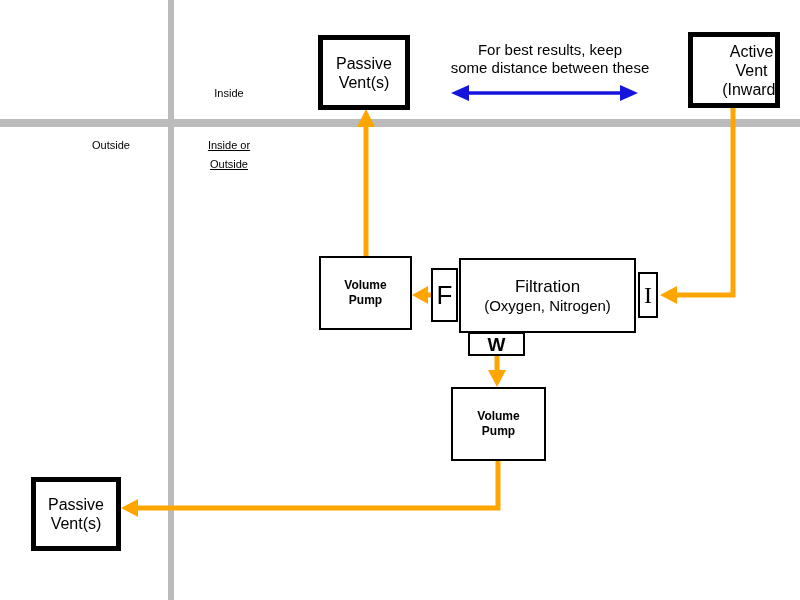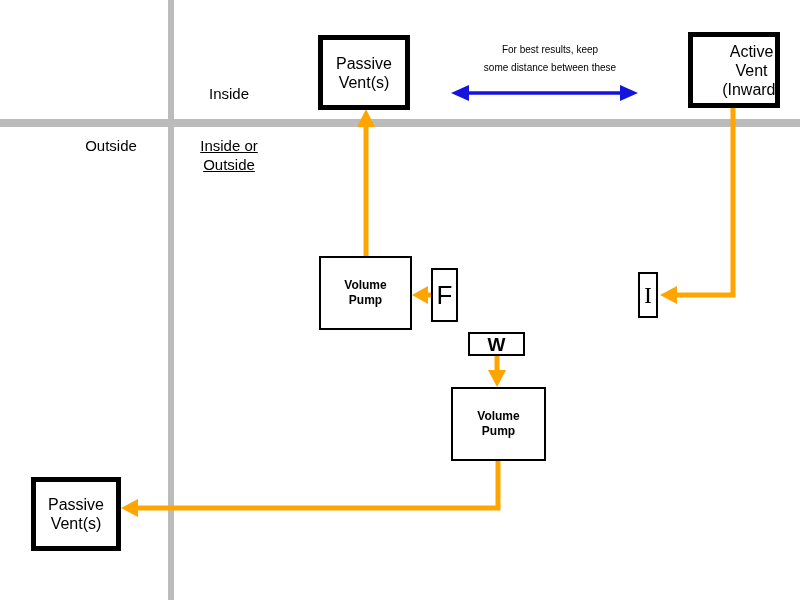--- a/index.html
+++ b/index.html
@@ -27,25 +27,25 @@
   .vp1    { left:319px; top:256px; width:93px;  height:74px; font-size:12px; font-weight:bold; line-height:15px; }
   .filt   { left:459px; top:258px; width:177px; height:75px; flex-direction:column; }
   .filt .t1 { font-size:17px; line-height:20px; }
   .filt .t2 { font-size:15px; line-height:18px; }
   .portf  { left:431px; top:268px; width:27px;  height:54px; font-size:26px; }
   .porti  { left:638px; top:272px; width:20px;  height:46px; font-size:24px; font-family:"Liberation Serif", serif; }
   .portw  { left:468px; top:332px; width:57px;  height:24px; font-size:19px; font-weight:bold; }
   .vp2    { left:451px; top:387px; width:95px;  height:74px; font-size:12px; font-weight:bold; line-height:15px; }
   .pv-bot { left:31px;  top:477px; width:90px;  height:74px; }
 
-  .lbl { position:absolute; text-align:center; white-space:pre-line; font-size:15px; line-height:19px; }
+  .lbl { position:absolute; text-align:center; white-space:pre-line; font-size:11px; line-height:19px; }
   .lbl-inside  { left:179px; top:84px;  width:100px; }
   .lbl-outside { left:61px;  top:136px; width:100px; }
   .lbl-inout   { left:169px; top:136px; width:120px;text-decoration:underline; }
-  .lbl-note    { left:420px; top:41px;  width:260px; font-size:10px; line-height:18px; }
+  .lbl-note    { left:420px; top:41px;  width:260px; font-size:15px; line-height:18px; }
 </style>
 </head>
 <body>
 
 <div class="stage">
 
   <div class="wall wall-v"></div>
   <div class="wall wall-h"></div>
 
   <svg class="arrows" viewBox="0 0 800 600">
@@ -85,20 +85,24 @@
 
   <div class="box thick pv-top">Passive
 Vent(s)</div>
   <div class="box thick av">Active
 Vent
 (Inward)</div>
 
   <div class="box vp1">Volume
 Pump</div>
 
+  <div class="box filt">
+    <div class="t1">Filtration</div>
+    <div class="t2">(Oxygen, Nitrogen)</div>
+  </div>
   <div class="box portf">F</div>
   <div class="box porti">I</div>
   <div class="box portw">W</div>
 
   <div class="box vp2">Volume
 Pump</div>
   <div class="box thick pv-bot">Passive
 Vent(s)</div>
 
 </div>

